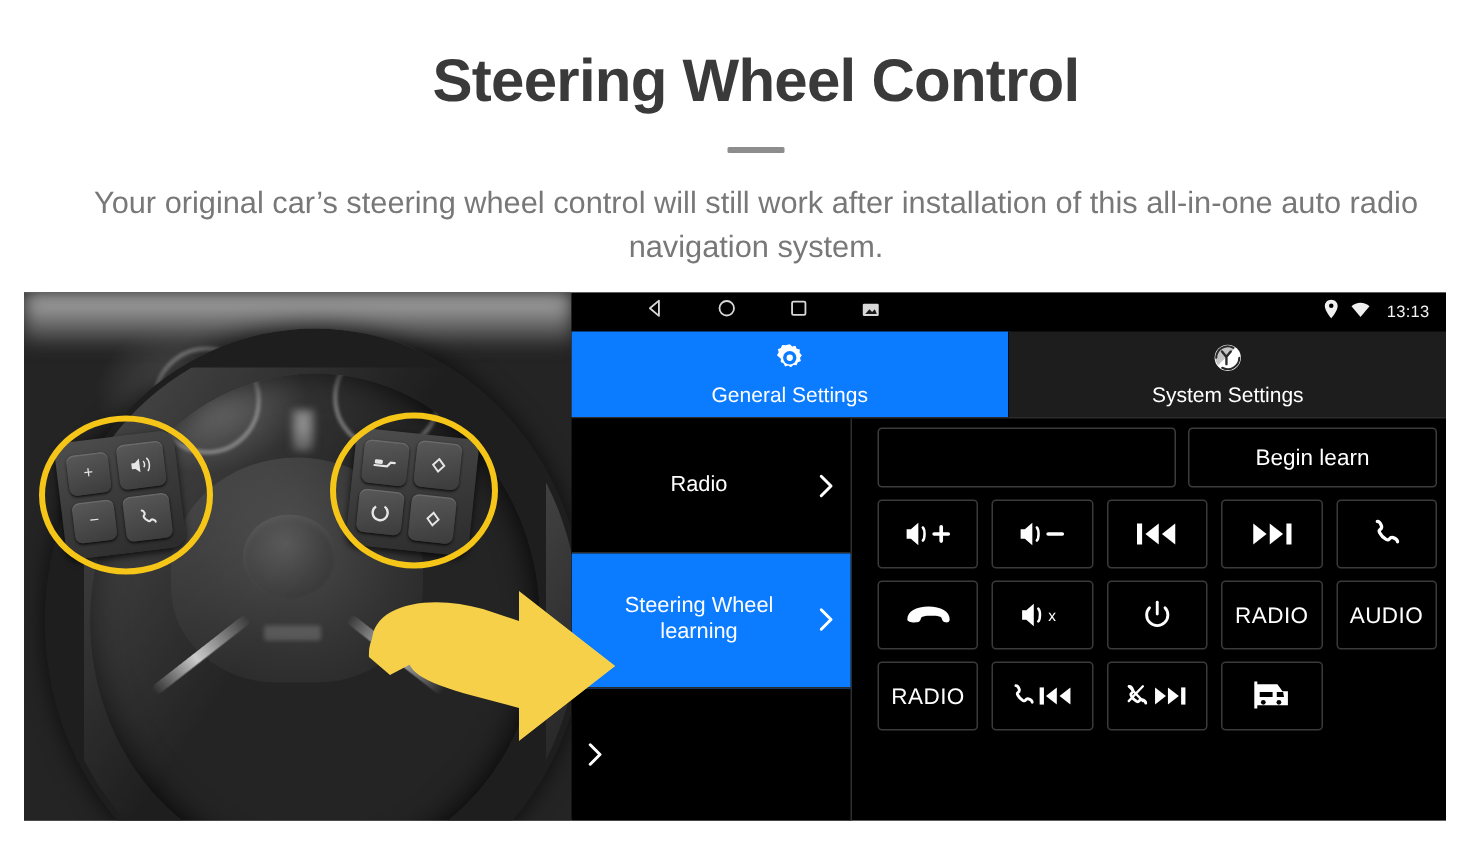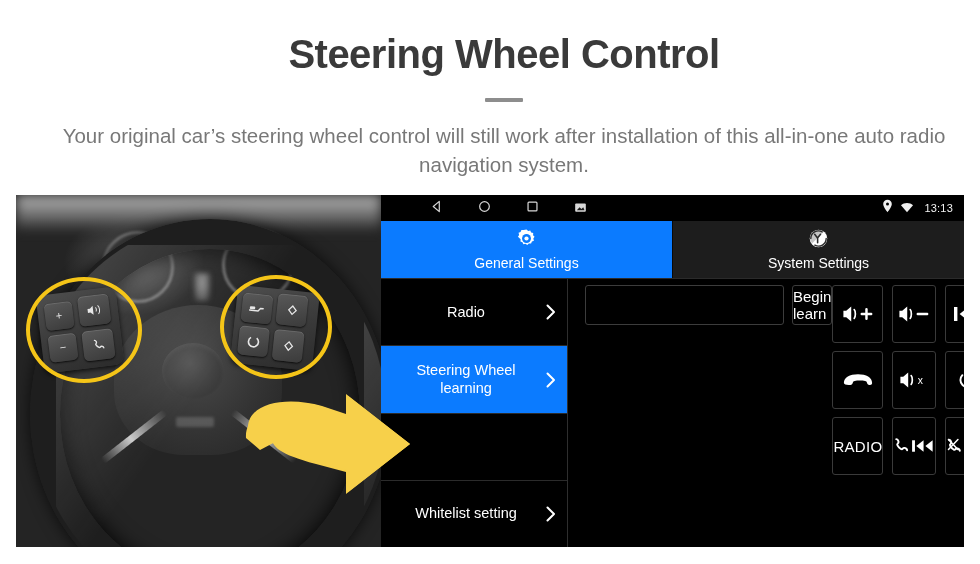--- a/index.html
+++ b/index.html
@@ -266,21 +266,21 @@
     flex: 1 1 auto;
     text-align: center;
     line-height: 1.2;
   }
   .chev { flex: 0 0 auto; width: 12px; height: 20px; margin-left: 2px; }
 
   .rightpane {
     flex: 1 1 auto;
     padding: 6px 6px 6px 5px;
     display: flex;
-    flex-direction: row;
+    flex-direction: column;
     box-sizing: border-box;
     min-width: 0;
   }
   .toprow {
     display: flex;
     gap: 8px;
     height: 40px;
     flex: 0 0 40px;
     margin-bottom: 8px;
   }
@@ -504,28 +504,20 @@
         </div>
 
         <div class="side-item">
           <span class="chev">
             <svg width="12" height="20" viewBox="0 0 12 20" aria-hidden="true">
                 <path d="M2.5 3.5 9 10l-6.5 6.5" stroke="#ffffff" stroke-width="2" fill="none" stroke-linecap="round" stroke-linejoin="round"></path>
               </svg>
           </span>
         </div>
 
-        <div class="side-item">
-          <span class="side-label">Whitelist setting</span>
-          <span class="chev">
-            <svg width="12" height="20" viewBox="0 0 12 20" aria-hidden="true">
-                <path d="M2.5 3.5 9 10l-6.5 6.5" stroke="#ffffff" stroke-width="2" fill="none" stroke-linecap="round" stroke-linejoin="round"></path>
-              </svg>
-          </span>
-        </div>
       </div>
 
       <div class="rightpane">
 
         <div class="toprow">
           <input class="learn-input" type="text" placeholder="" value="" style="">
           <div class="btn-begin">Begin learn</div>
         </div>
 
         <div class="grid">

